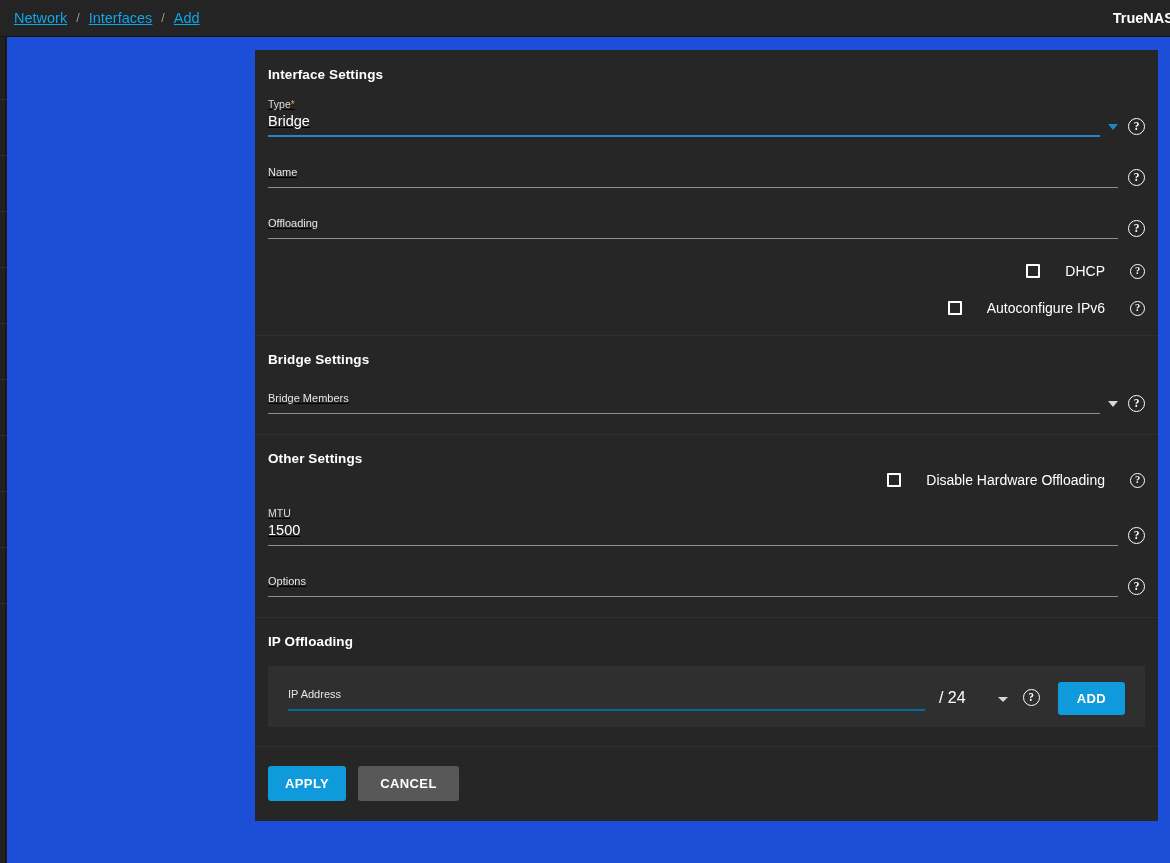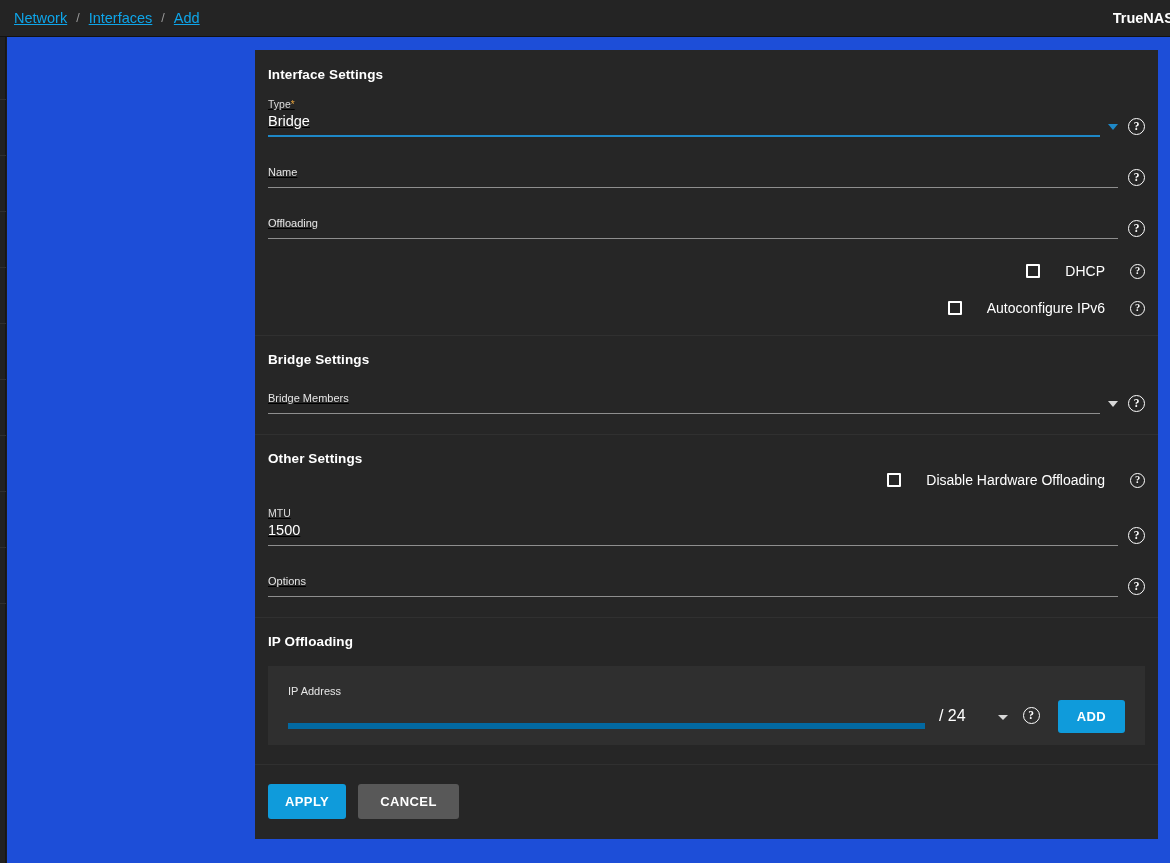--- a/index.html
+++ b/index.html
@@ -201,22 +201,22 @@
   
   .ip-card {
     background: #2f2f2f;
     padding: 16px 20px;
     display: flex;
     align-items: flex-end;
     gap: 0;
   }
   .ip-input {
     flex: 1 1 auto;
-    padding-bottom: 22px;
-    border-bottom: 6px solid #0369a1;
+    padding-bottom: 5px;
+    border-bottom: 2px solid #0369a1;
   }
   .netmask {
     flex: 0 0 auto;
     font-size: 16px;
     color: #ffffff;
     margin-left: 14px;
     margin-bottom: 4px;
     white-space: nowrap;
   }
   .btn {

